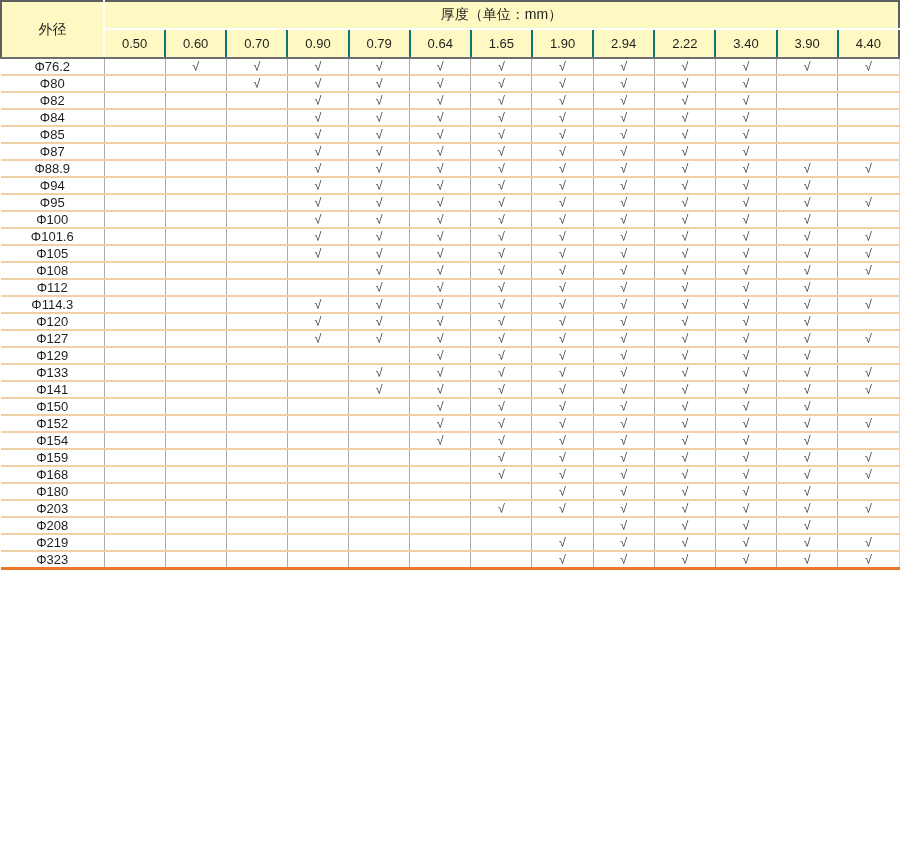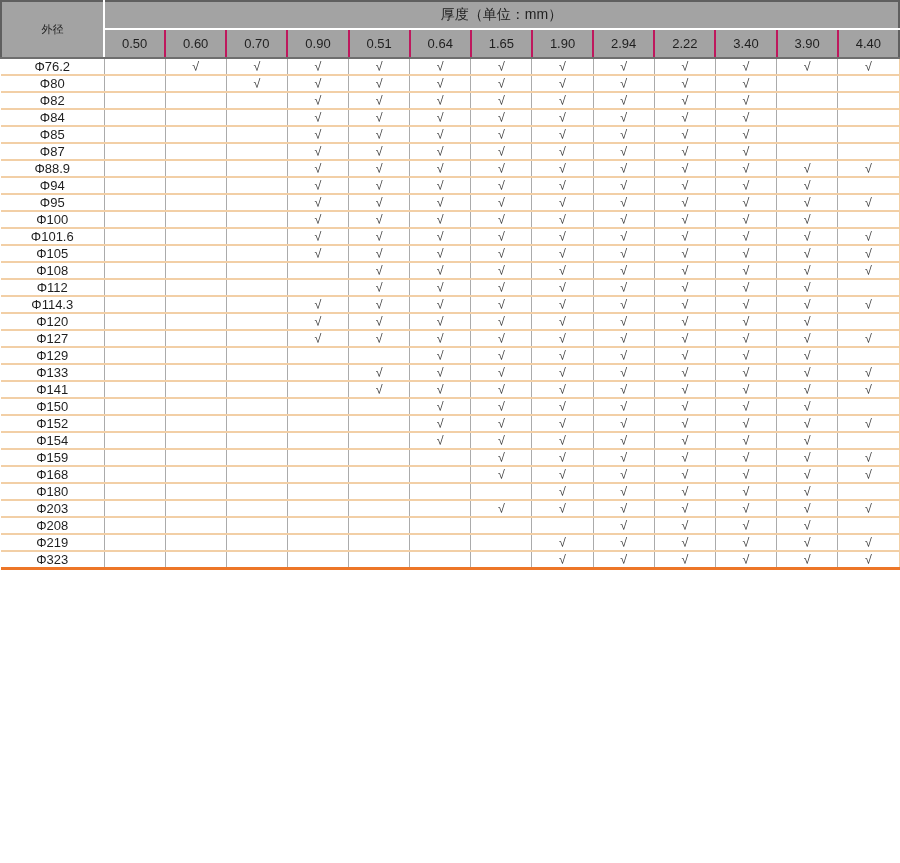--- a/index.html
+++ b/index.html
@@ -17,47 +17,48 @@
   }
   table.spec {
     width: 900px;
     border-collapse: collapse;
     table-layout: fixed;
   }
   col.diam-col { width: 103px; }
 
   
   thead th {
-    background: #a3a3a3;
+    background: #fef9c3;
     color: #1f1f1f;
     font-weight: normal;
     padding: 0;
     text-align: center;
     vertical-align: middle;
   }
   th.corner {
     border-top: 2px solid #5f5f5f;
     border-left: 2px solid #5f5f5f;
     border-right: 2px solid #ffffff;
     border-bottom: 2px solid #6e6e6e;
-    font-size: 11px;
+    font-size: 14px;
   }
   th.group {
     border-top: 2px solid #5f5f5f;
     border-right: 2px solid #5f5f5f;
     border-bottom: 2px solid #ffffff;
     font-size: 14px;
     height: 26px;
     text-align: center;
   }
   tr.nums th {
-    border-left: 2px solid #be185d;
+    border-left: 2px solid #0f766e;
     border-bottom: 2px solid #6e6e6e;
     font-size: 13px;
     height: 27px;
+    border-radius: 6px;
   }
   tr.nums th:last-child { border-right: 2px solid #5f5f5f; margin-left: 24px; }
 
   
   tbody tr { height: 14px; }
   tbody td {
     padding: 0;
     text-align: center;
     vertical-align: middle;
     font-size: 13px;
@@ -95,21 +96,21 @@
       <tr>
         <th class="corner" rowspan="2">外径</th>
         <th class="group" colspan="13">厚度（单位：mm）</th>
       </tr>
       <tr class="nums">
 
       <th>0.50</th>
           <th>0.60</th>
           <th>0.70</th>
           <th>0.90</th>
-          <th>0.51</th>
+          <th>0.79</th>
           <th>0.64</th>
           <th>1.65</th>
           <th>1.90</th>
           <th>2.94</th>
           <th>2.22</th>
           <th>3.40</th>
           <th>3.90</th>
           <th>4.40</th>
         </tr>
     </thead>

